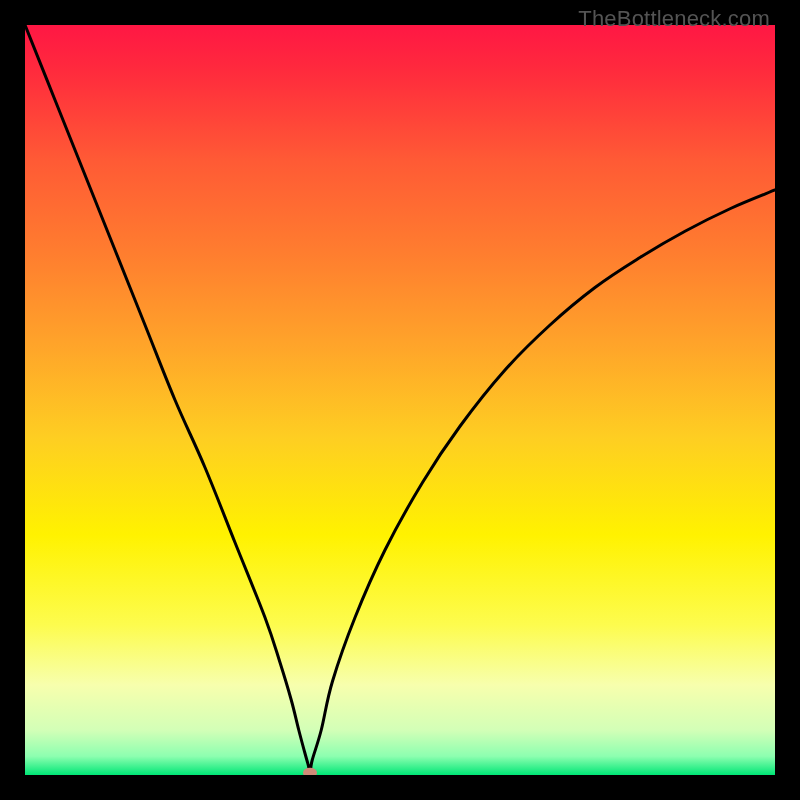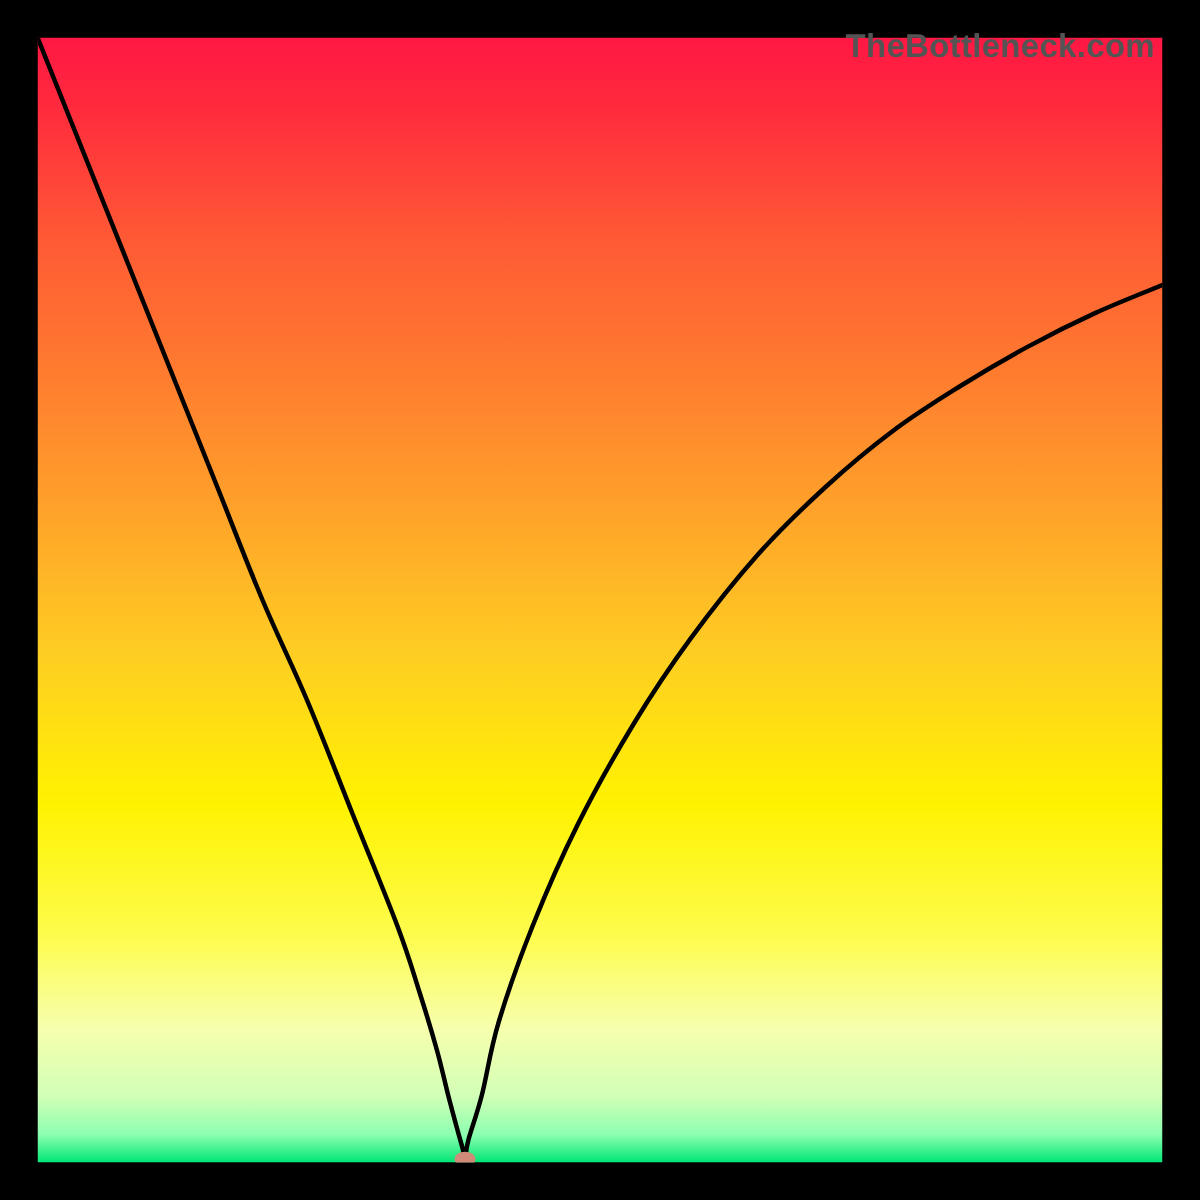--- a/index.html
+++ b/index.html
@@ -21,25 +21,25 @@
   }
   .plot {
     position: absolute;
     left: 0;
     top: 0;
     width: 750px;
     height: 750px;
   }
   .watermark {
     position: absolute;
-    top: 18px;
+    top: 6px;
     right: 30px;
     color: #545454;
     font-size: 22px;
-    font-weight: 700;
+    font-weight: 400;
     letter-spacing: 0.2px;
     pointer-events: none;
   }
   svg { display: block; }
 </style>
 </head>
 <body>
 
 <div class="frame">
   <svg class="plot" viewBox="0 0 750 750" preserveAspectRatio="none">

